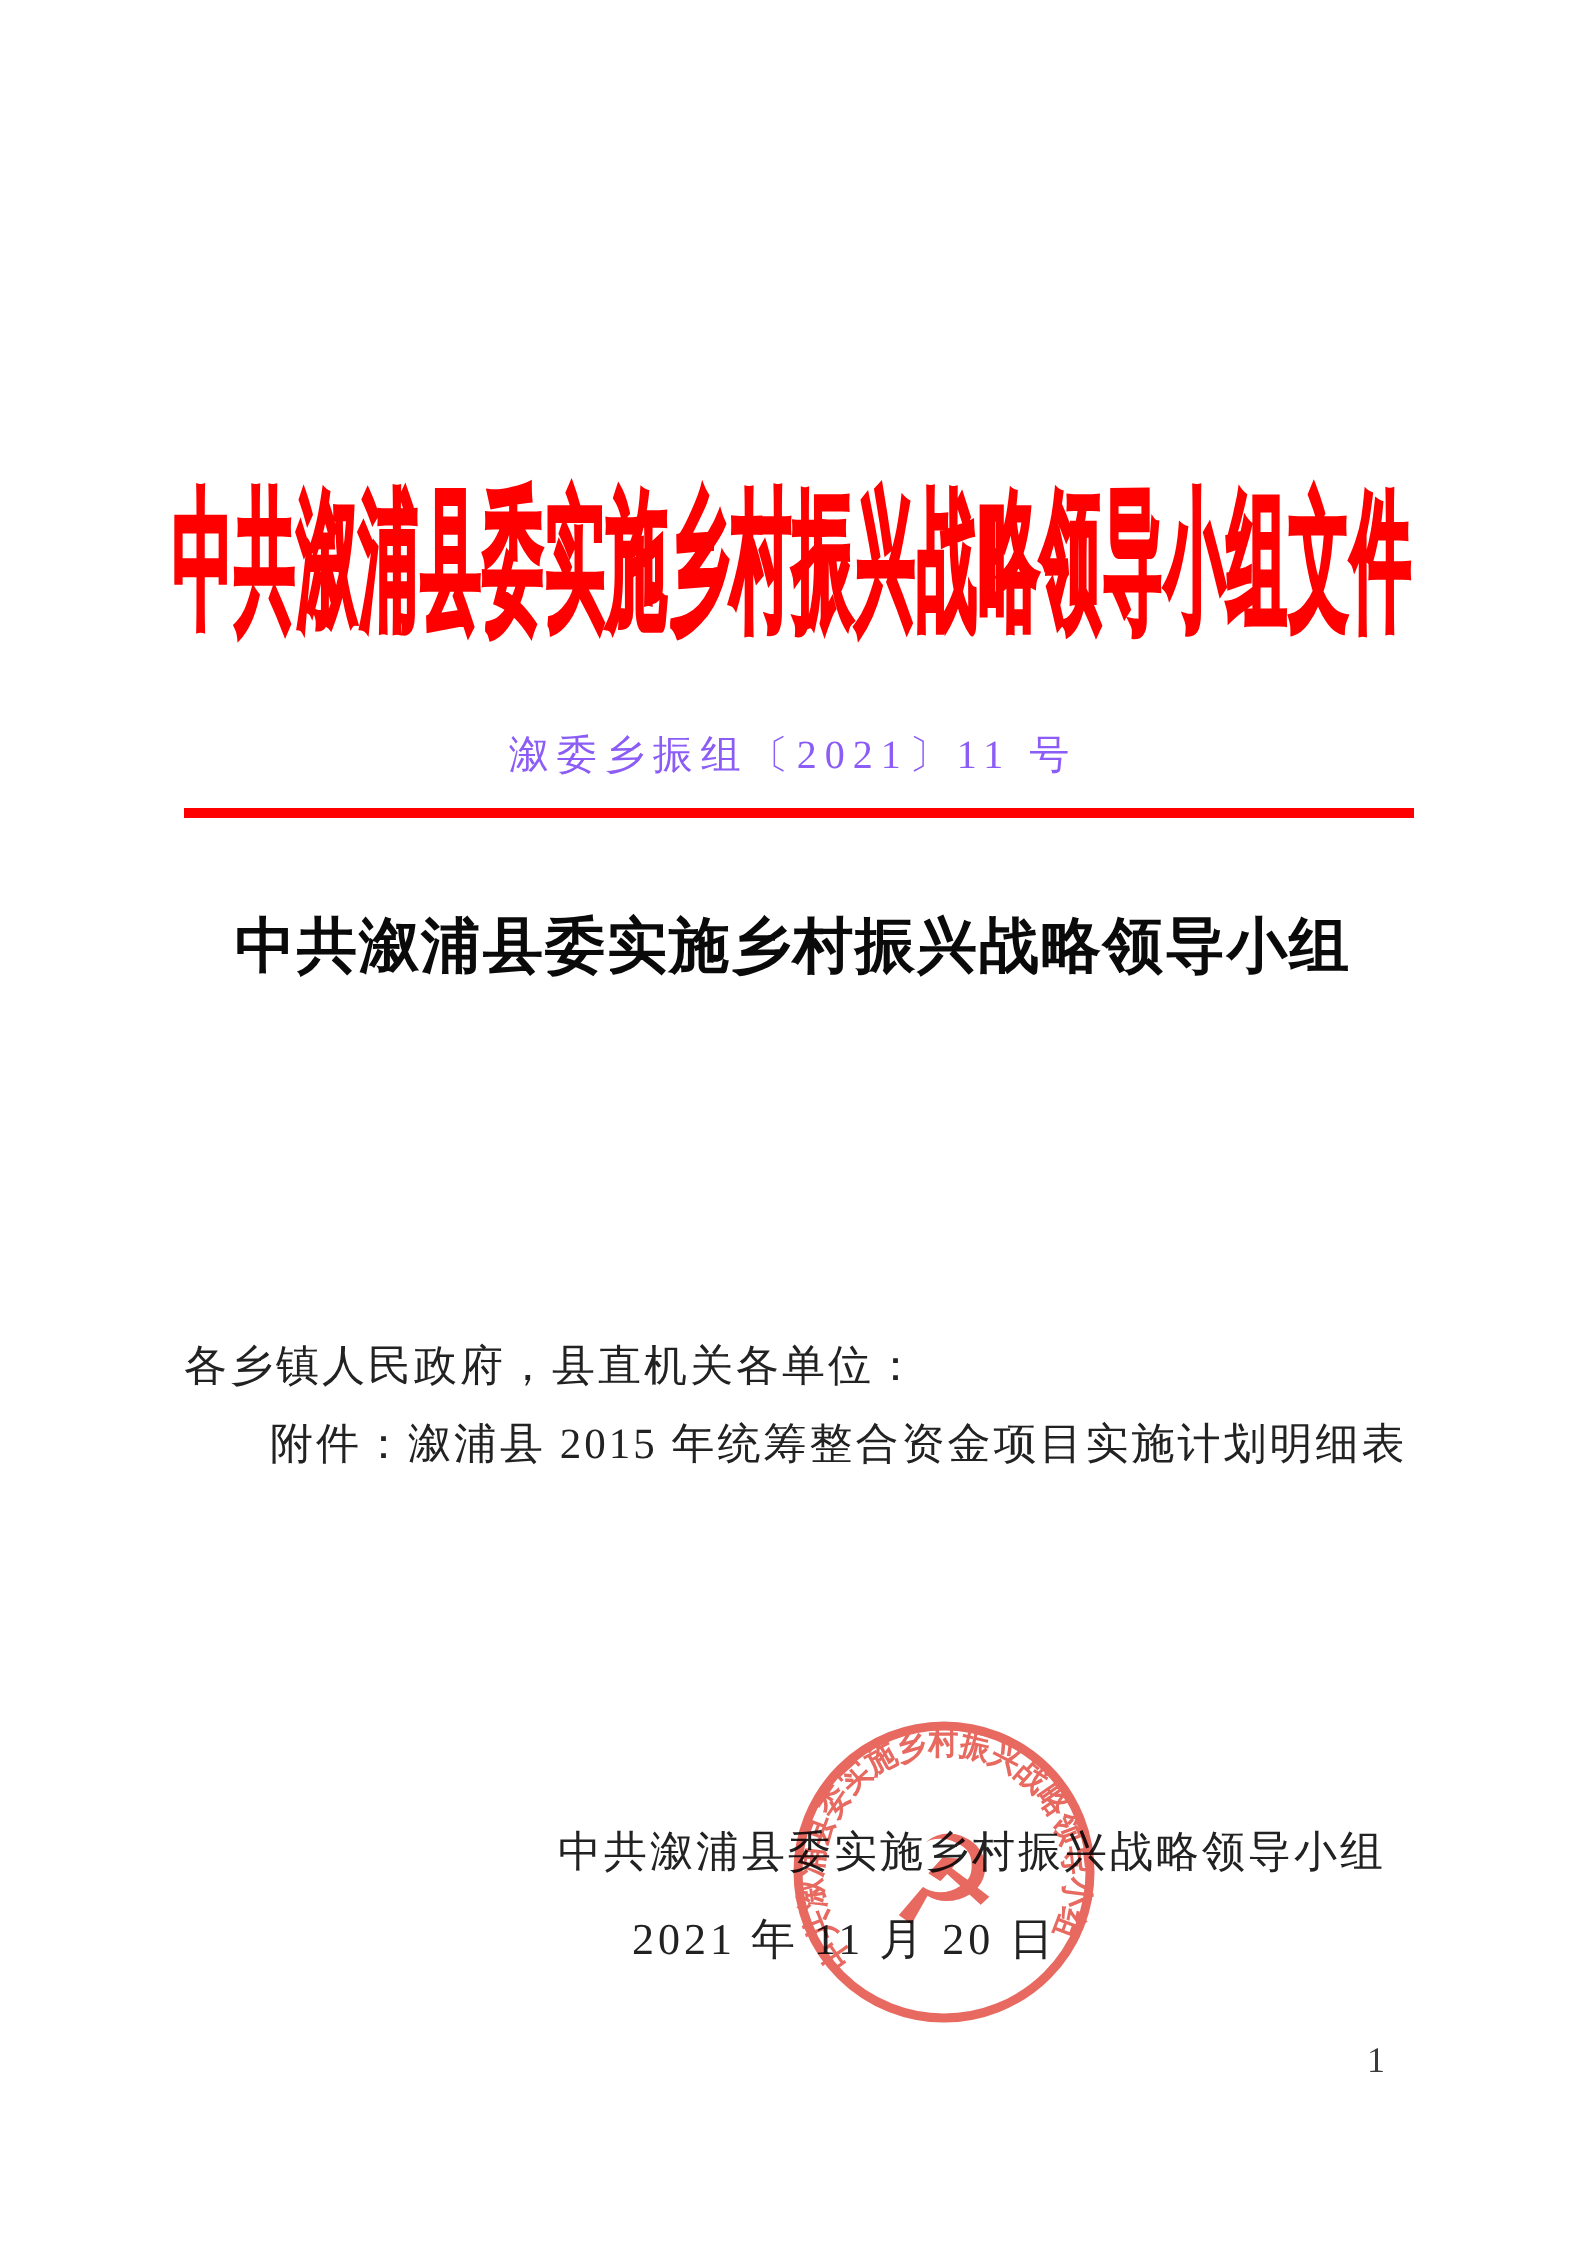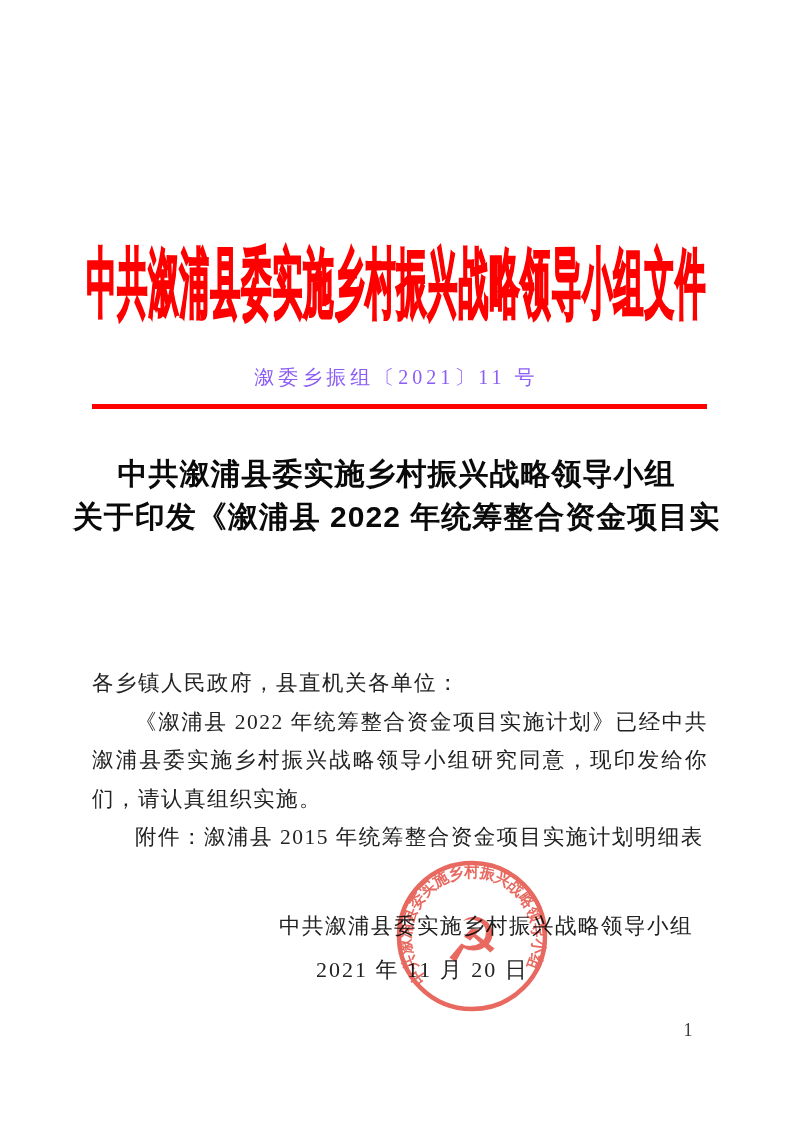--- a/index.html
+++ b/index.html
@@ -144,26 +144,24 @@
 <div class="page">
 
   <div class="letterhead-title">中共溆浦县委实施乡村振兴战略领导小组文件</div>
 
   <div class="doc-number">溆委乡振组〔2021〕11 号</div>
 
   <div class="red-rule"></div>
 
   <div class="doc-title">
     <div>中共溆浦县委实施乡村振兴战略领导小组</div>
-    <div>关于印发《溆浦县 2022 年统筹整合资金项目实</div>
   </div>
 
   <div class="doc-body">
     <p>各乡镇人民政府，县直机关各单位：</p>
-    <p class="indent">《溆浦县 2022 年统筹整合资金项目实施计划》已经中共溆浦县委实施乡村振兴战略领导小组研究同意，现印发给你们，请认真组织实施。</p>
     <p class="indent">附件：溆浦县 2015 年统筹整合资金项目实施计划明细表</p>
   </div>
 
   <div class="sig-org">中共溆浦县委实施乡村振兴战略领导小组</div>
 
   <div class="sig-date">2021 年 11 月 20 日</div>
 
   <div class="seal">
     <svg viewBox="0 0 156 156" xmlns="http://www.w3.org/2000/svg">
       <circle cx="78" cy="78" r="73" fill="none" stroke="#e4544a" stroke-width="4.5"></circle>

